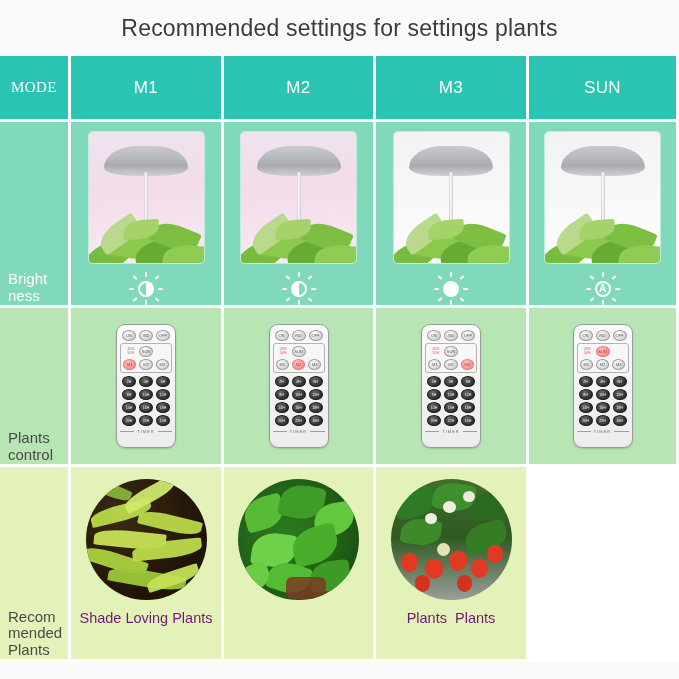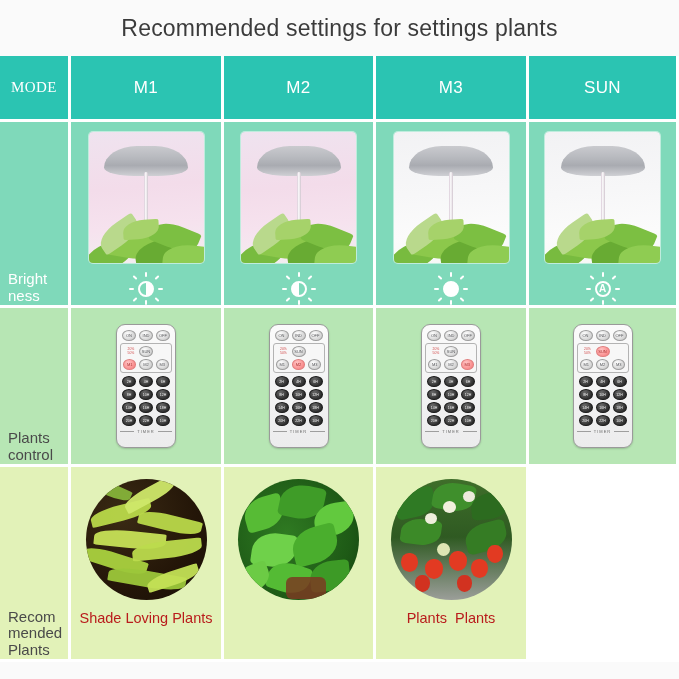--- a/index.html
+++ b/index.html
@@ -136,21 +136,21 @@
   .timergrid{display:flex;flex-direction:column;gap:2px;margin-top:1px;}
   .timerlbl{
     font-size:4px;color:#6b6b6b;letter-spacing:1px;margin-top:1px;
     display:flex;align-items:center;gap:3px;width:52px;justify-content:center;
   }
   .timerlbl::before,.timerlbl::after{content:"";height:.8px;background:#9e9e9e;flex:1;}
 
   
   .plant-cell{display:flex;flex-direction:column;align-items:center;justify-content:flex-start;padding-top:12px;}
   .circle{width:121px;height:121px;border-radius:50%;position:relative;overflow:hidden;}
-  .plabel{margin-top:10px;font-size:14.5px;color:#b91c1c;white-space:pre;}
+  .plabel{margin-top:10px;font-size:14.5px;color:#701a75;white-space:pre;}
 
   
   .c-fern{background:radial-gradient(circle at 30% 30%,#3a2a14 0%,#241608 60%,#180f05 100%);}
   .c-ivy{background:radial-gradient(circle at 40% 45%,#2f7a22 0%,#1e5a16 65%,#123a0e 100%);}
   .c-succ{background:radial-gradient(circle at 55% 45%,#17301a 0%,#0e220f 70%,#081608 100%);}
   .c-straw{background:linear-gradient(180deg,#3f6e2a 0%,#2f5a22 48%,#9b9e99 100%);}
   .blob{position:absolute;border-radius:55% 12% 55% 12%;}
   .frond{position:absolute;background:#b9d94a;border-radius:50% 6% 50% 6%;opacity:.95;}
   .ivyleaf{position:absolute;border-radius:58% 12% 58% 12%;background:#45a52e;}
   .succleaf{position:absolute;border-radius:50%;}

